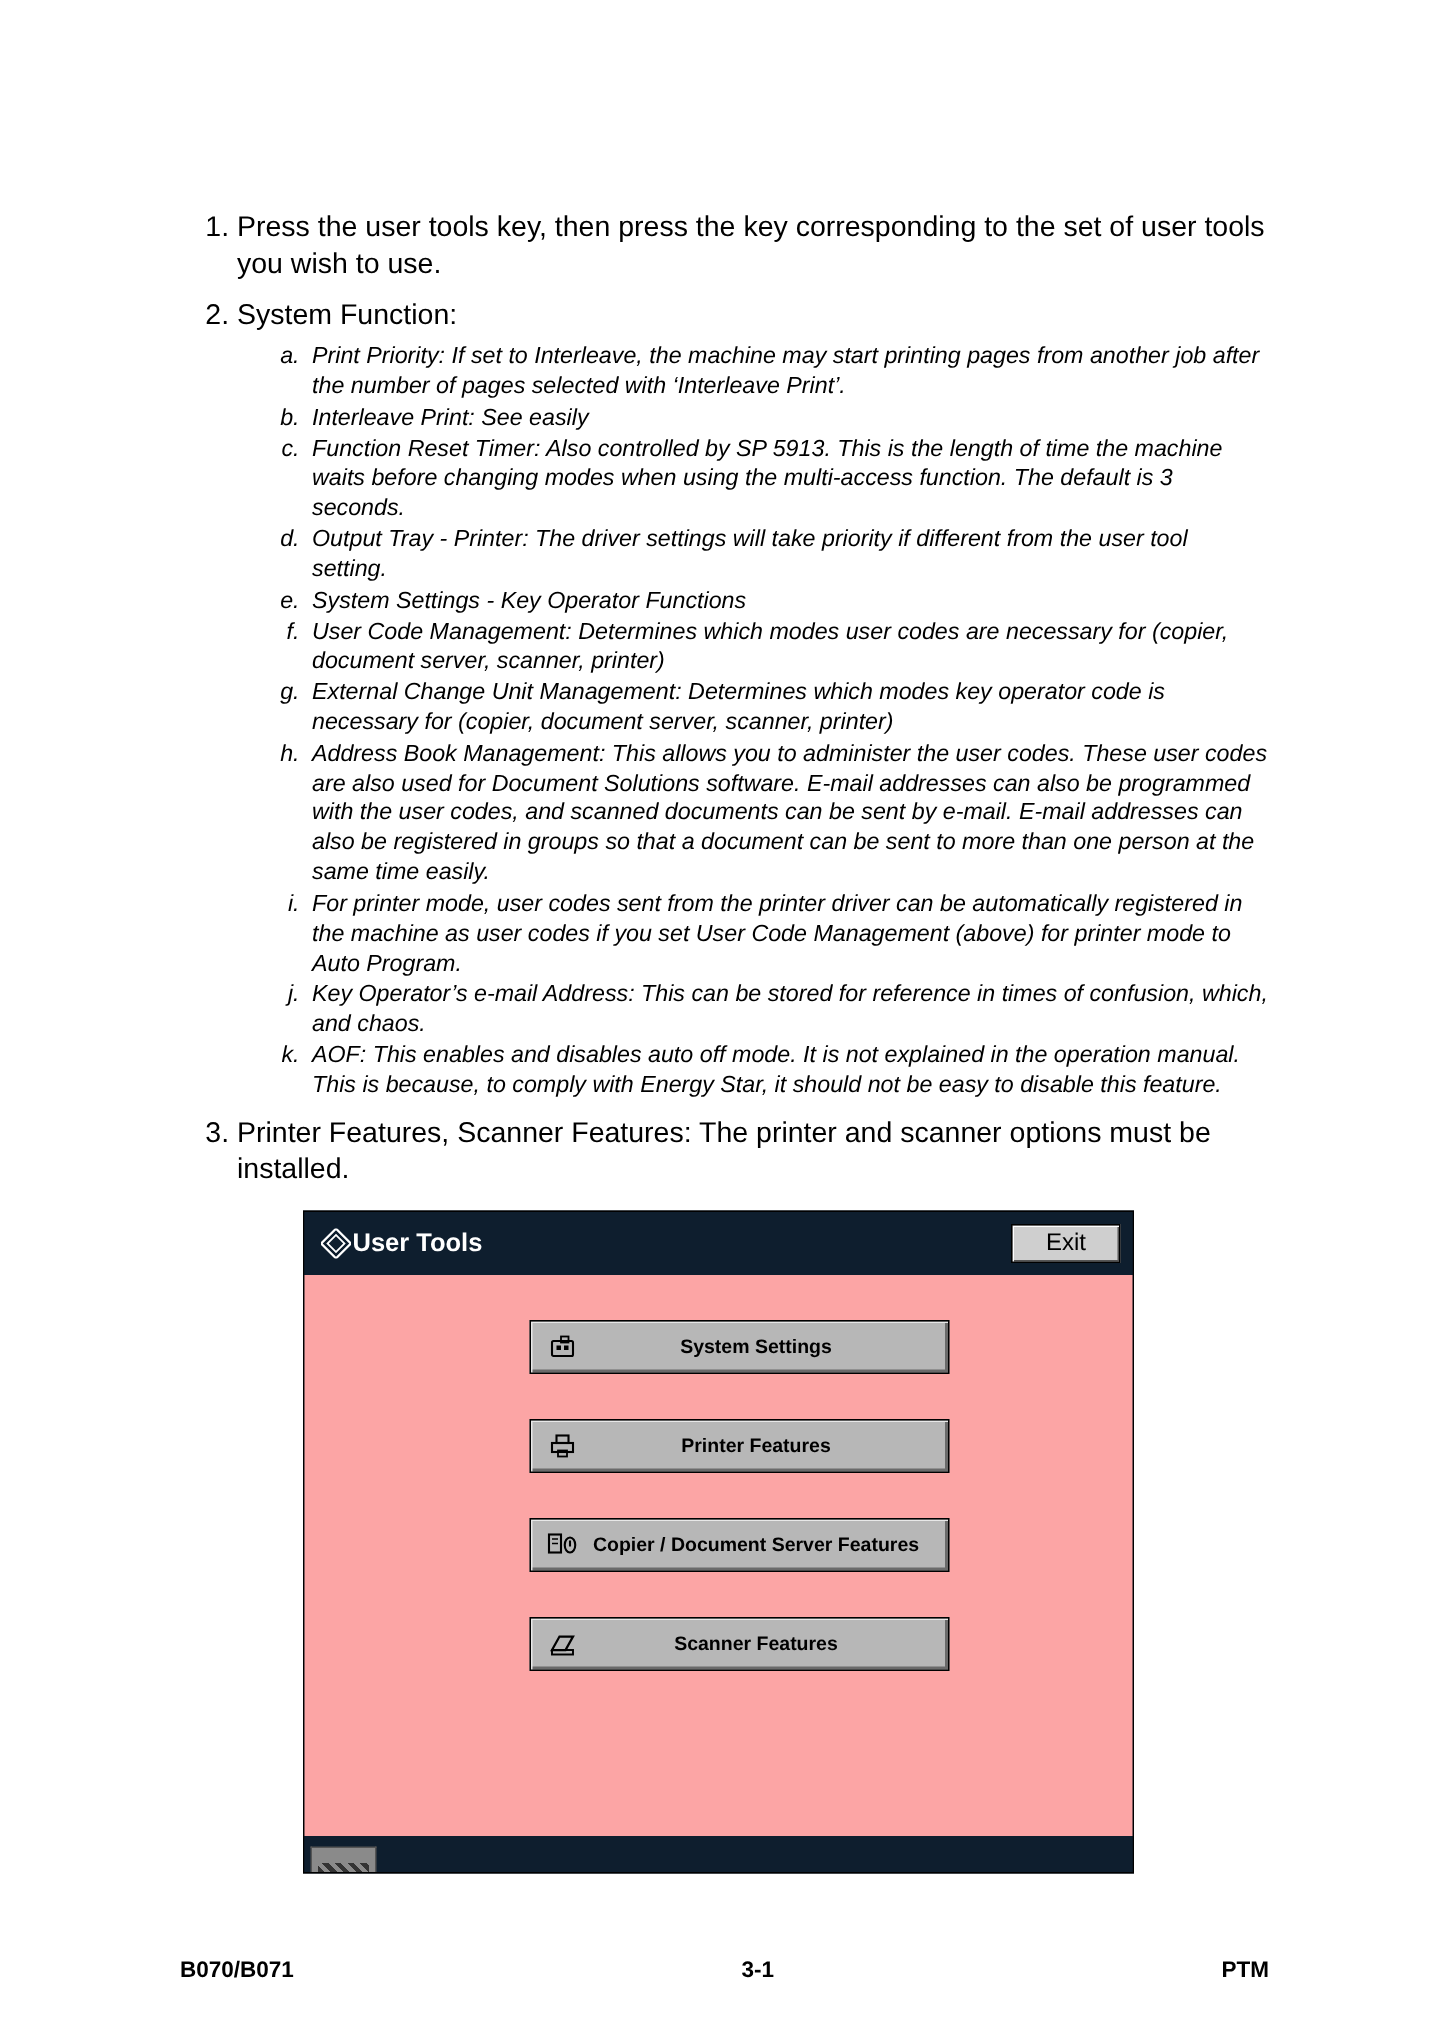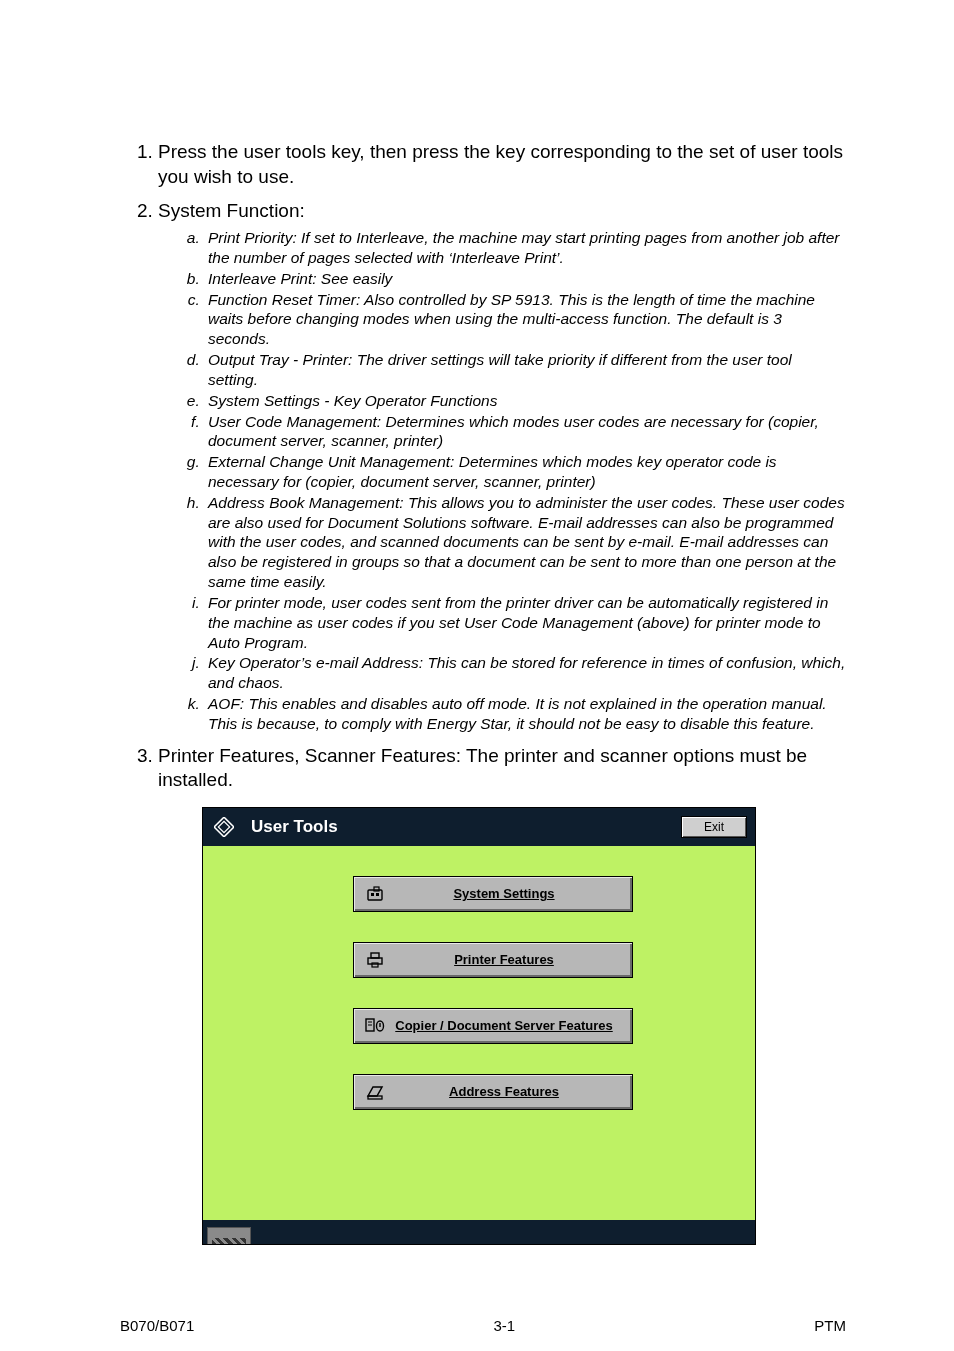--- a/index.html
+++ b/index.html
@@ -43,35 +43,34 @@
     border: 1px solid #000;
     background: #0e1e2e;
   }
   .panel-header {
     display: flex;
     align-items: center;
     justify-content: space-between;
     padding: 8px 8px 8px 10px;
     background: #0e1e2e;
   }
-  .panel-title-group { display: flex; align-items: center; gap: 16px; }
+  .panel-title-group { display: flex; align-items: center; gap: 0; }
   .panel-title { color: #fff; font-weight: bold; font-size: 17px; }
   .exit-btn {
     background: #cfcfcf;
     border: 1px solid #000;
     box-shadow: inset 1px 1px 0 #fff, inset -1px -1px 0 #555;
-    font-size: 12px;
+    font-size: 16px;
     padding: 3px 22px;
     cursor: pointer;
     text-align: right;
   }
   .panel-body {
-    background: #bef264;
+    background: #fca5a5;
     padding: 30px 12px 110px 150px;
-    text-decoration: underline;
   }
   .menu-btn {
     width: 280px;
     background: #b7b7b7;
     border: 1px solid #000;
     box-shadow: inset 1px 1px 0 #e8e8e8, inset -2px -2px 0 #6a6a6a;
     display: flex;
     align-items: center;
     padding: 6px 10px;
     margin-bottom: 30px;
@@ -107,22 +106,22 @@
   .footer-shape::after {
     content:"";
     position:absolute; left:4px; right:4px; bottom:0; height:6px;
     background: repeating-linear-gradient(45deg,#333 0 3px,#8a8a8a 3px 6px);
   }
 
   .page-footer {
     display: flex;
     justify-content: space-between;
     font-size: 15px;
-    font-weight: normal;
-    margin-top: 72px;
+    font-weight: bold;
+    margin-top: 56px;
   }
 
   svg { display:block; }
 </style>
 </head>
 <body>
 
 <div class="page">
   <ol class="main">
     <li>
@@ -199,21 +198,21 @@
               <span class="menu-label">Copier / Document Server Features</span>
             </div>
 
             <div class="menu-btn" style="margin-bottom:0;">
               <span class="menu-icon">
                 <svg width="20" height="20" viewBox="0 0 20 20">
                   <path d="M3 14 L8 5 L17 5 L12 14 Z" fill="none" stroke="#000" stroke-width="1.5"></path>
                   <rect x="3" y="14" width="14" height="3" fill="none" stroke="#000" stroke-width="1.3"></rect>
                 </svg>
               </span>
-              <span class="menu-label">Address Features</span>
+              <span class="menu-label">Scanner Features</span>
             </div>
           </div>
 
           <div class="panel-footer">
             <div class="footer-shape"></div>
           </div>
         </div>
       </div>
     </li>
   </ol>

